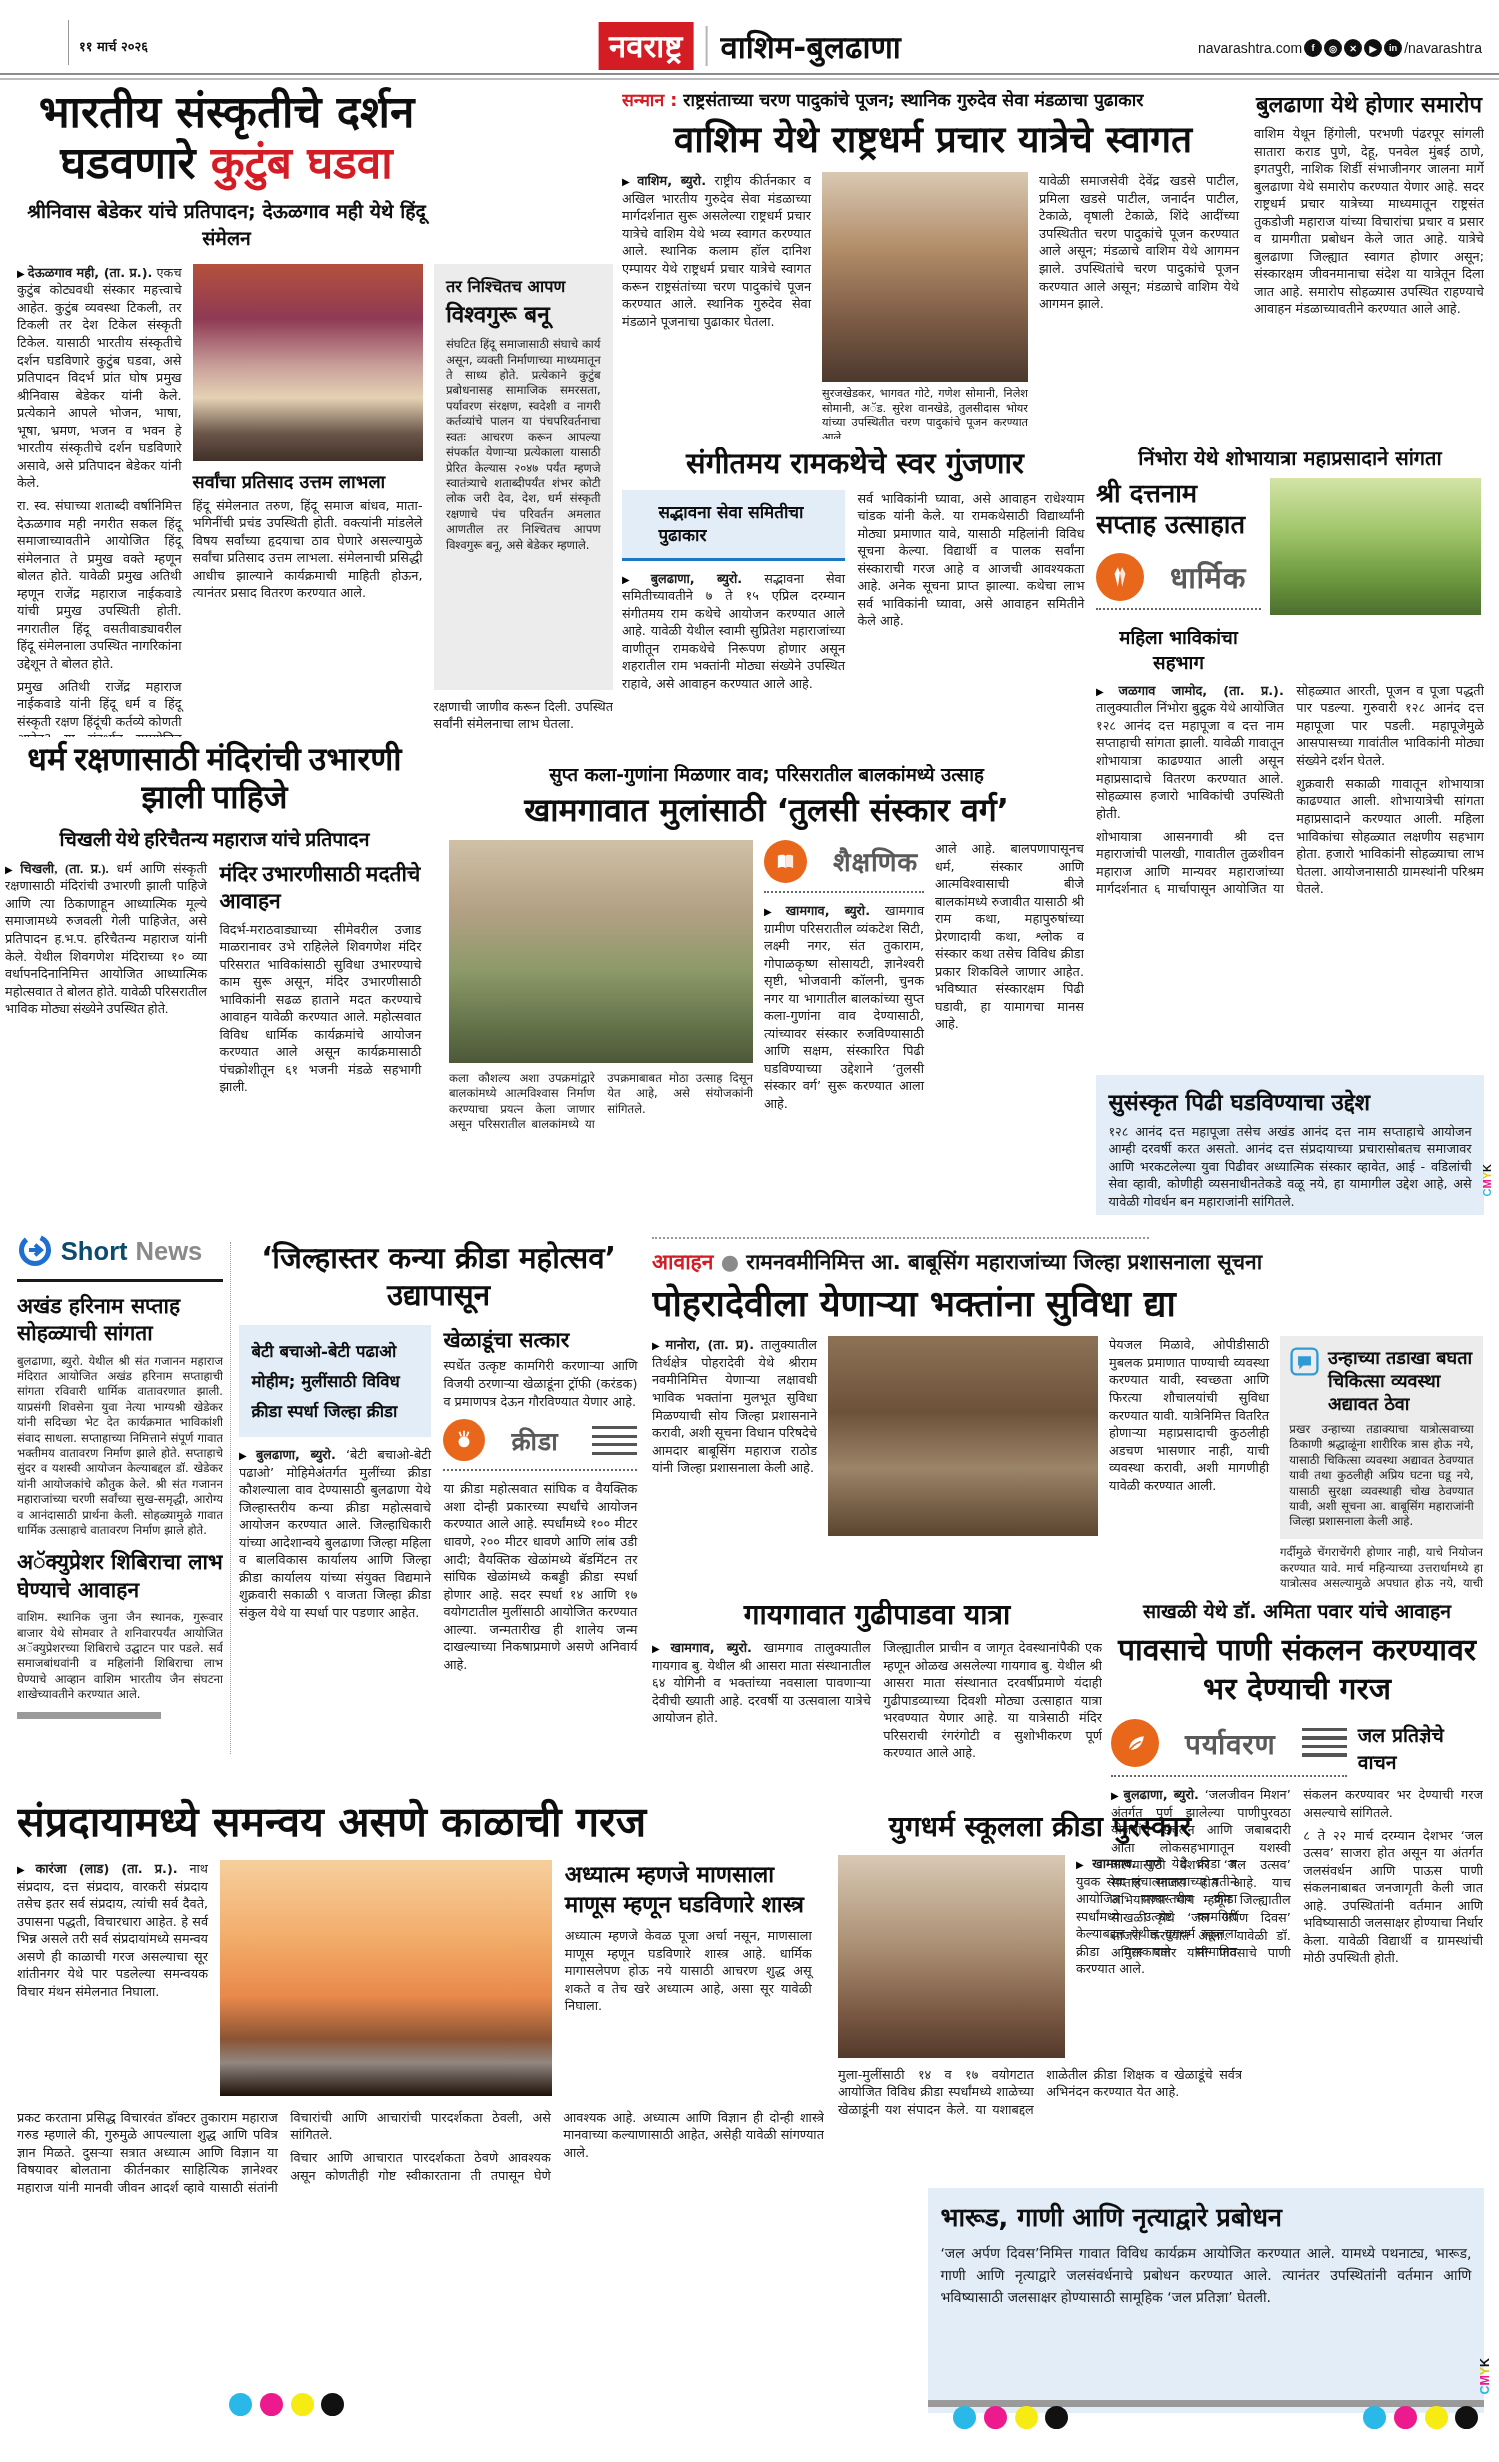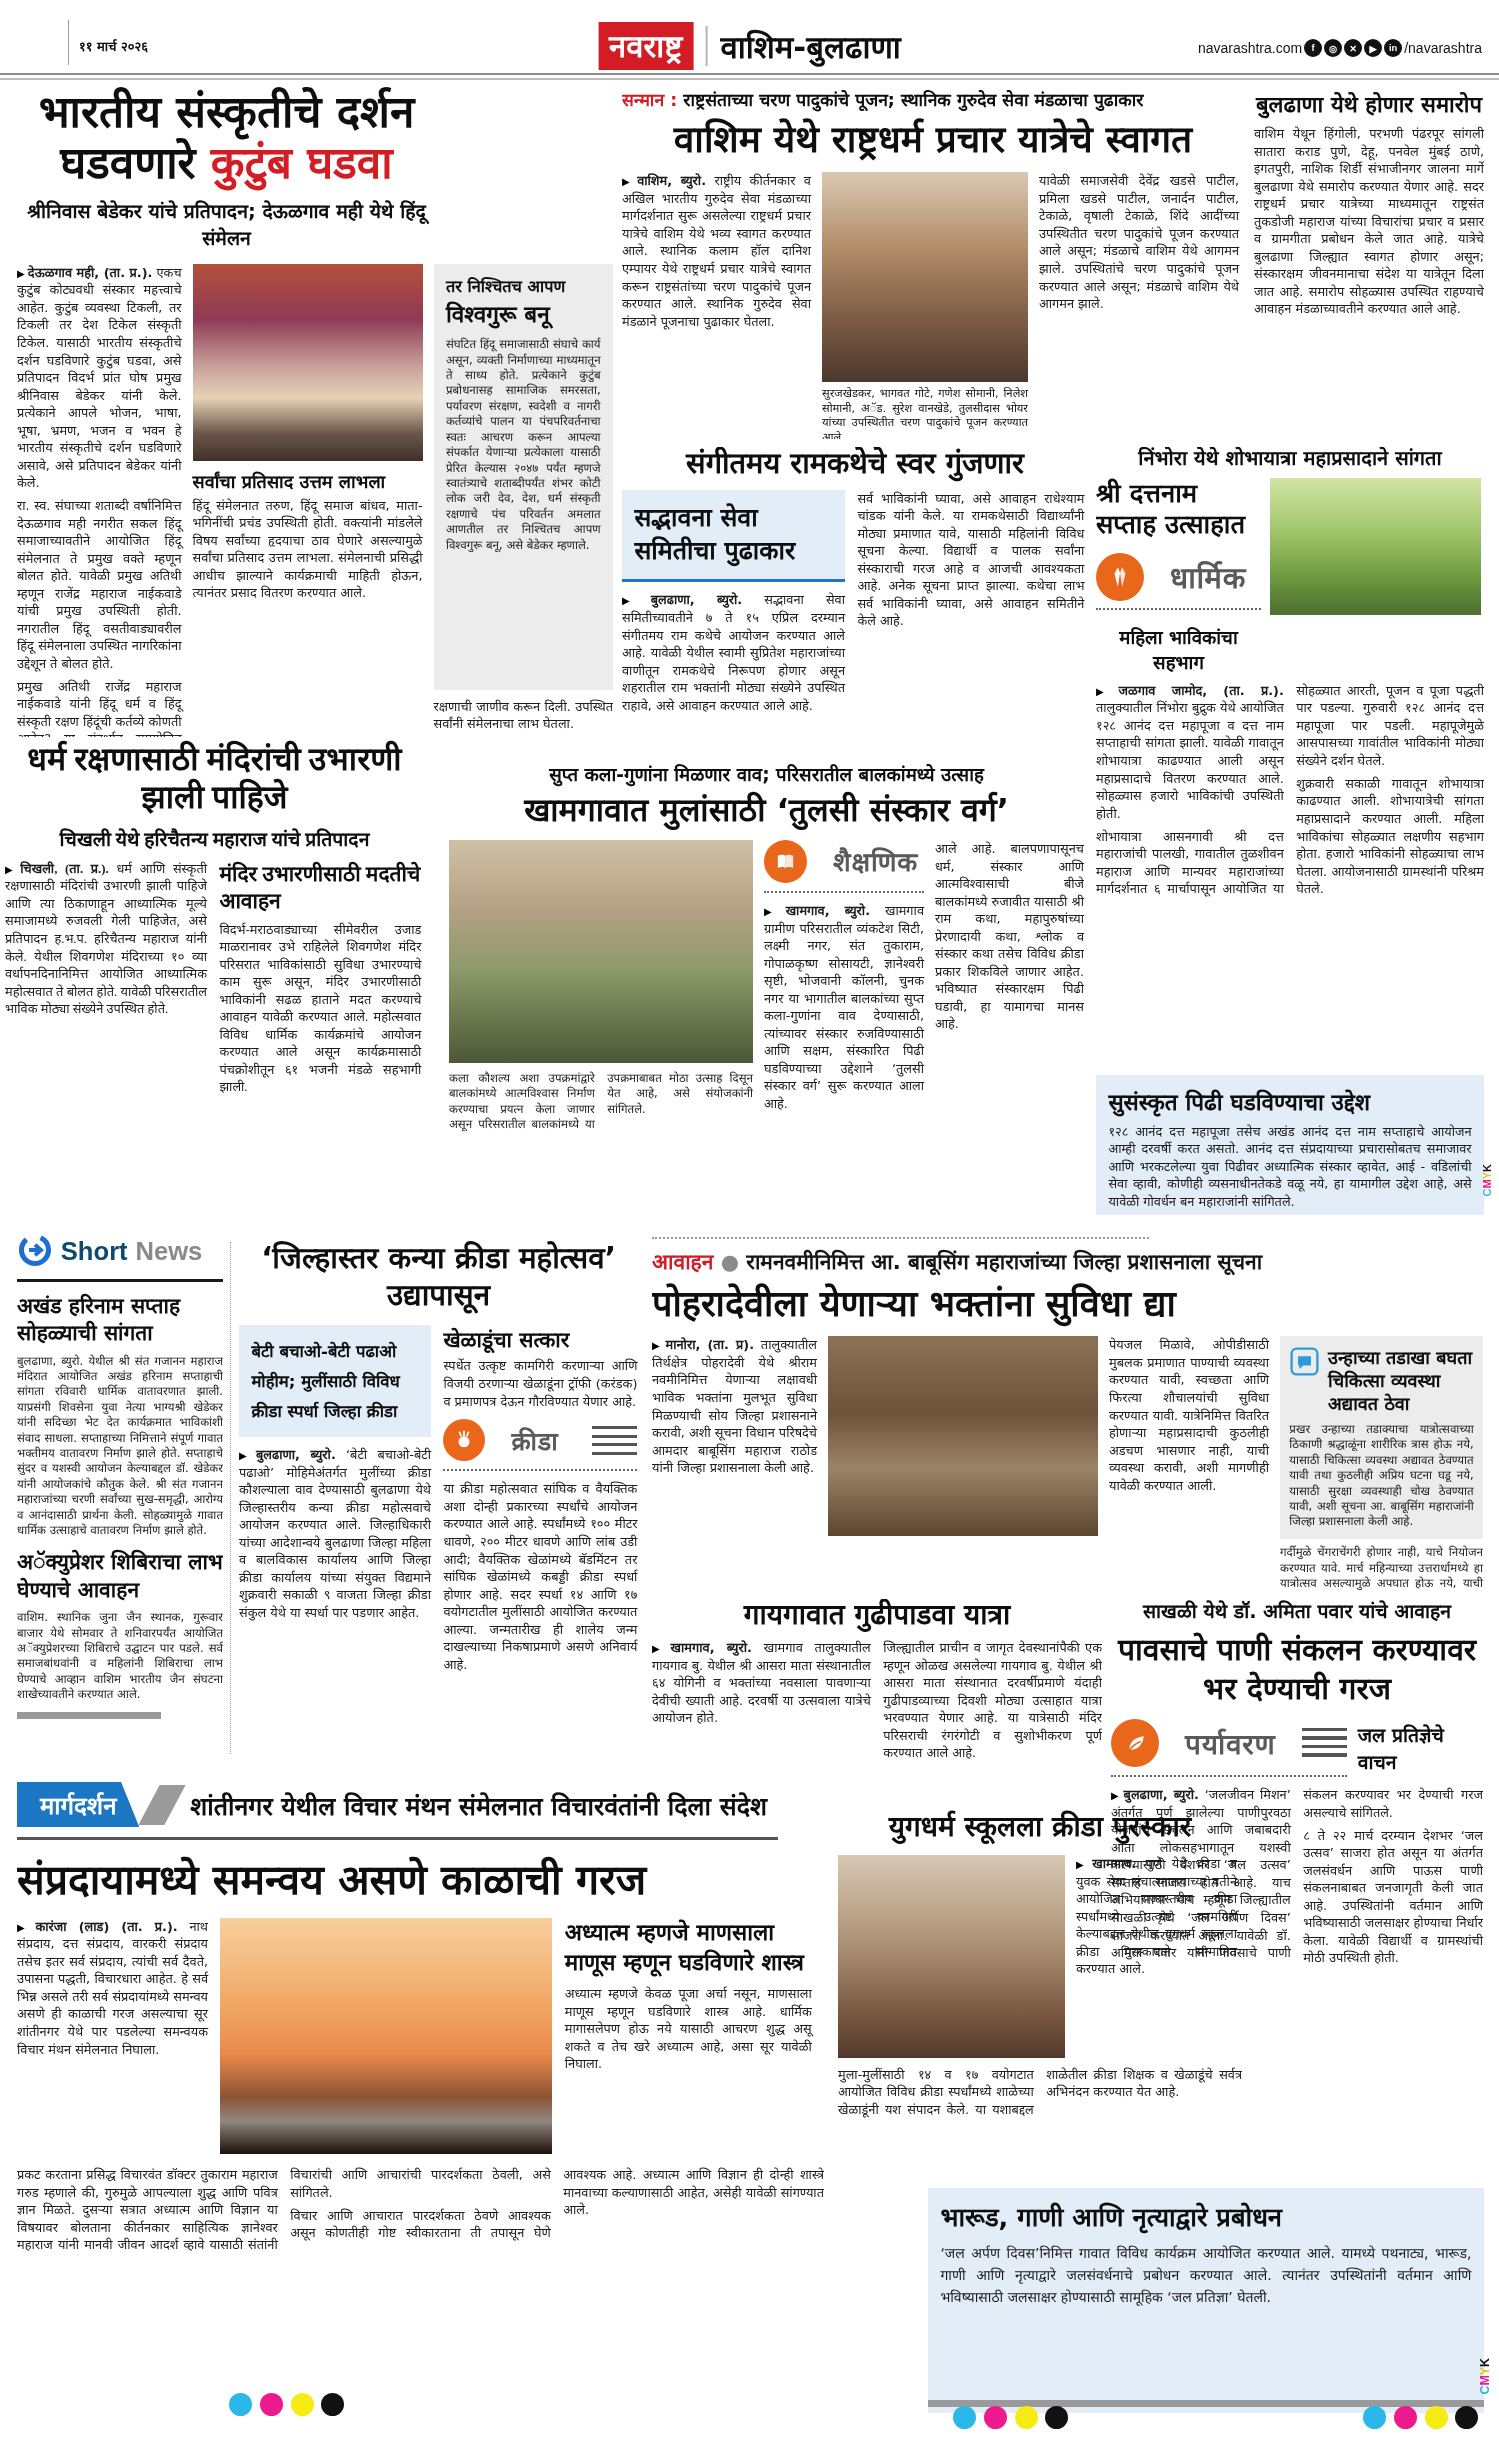--- a/index.html
+++ b/index.html
@@ -123,21 +123,21 @@
   <div class="abs ovh" style="left:1254px;top:92px;width:230px;height:348px;">
     <div class="hl hc" style="font-size:22px;">बुलढाणा येथे होणार समारोप</div>
     <div class="body" style="margin-top:7.8px;">वाशिम येथून हिंगोली, परभणी पंढरपूर सांगली सातारा कराड पुणे, देहू, पनवेल मुंबई ठाणे, इगतपुरी, नाशिक शिर्डी संभाजीनगर जालना मार्गे बुलढाणा येथे समारोप करण्यात येणार आहे. सदर राष्ट्रधर्म प्रचार यात्रेच्या माध्यमातून राष्ट्रसंत तुकडोजी महाराज यांच्या विचारांचा प्रचार व प्रसार व ग्रामगीता प्रबोधन केले जात आहे. यात्रेचे बुलढाणा जिल्ह्यात स्वागत होणार असून; संस्कारक्षम जीवनमानाचा संदेश या यात्रेतून दिला जात आहे. समारोप सोहळ्यास उपस्थित राहण्याचे आवाहन मंडळाच्यावतीने करण्यात आले आहे.</div>
   </div>
 
   <div class="abs ovh" style="left:622px;top:447px;width:466px;height:287px;">
     <div class="hl hc" style="font-size:29px;">संगीतमय रामकथेचे स्वर गुंजणार</div>
     <div class="row" style="margin-top:9.3px;gap:12.4px;">
       <div style="width:223px;">
         <div class="bluebox blurule">
-          <div class="sub" style="font-size:25px;line-height:1.35;">सद्भावना सेवा समितीचा पुढाकार</div>
+          <div class="sub" style="font-size:17px;line-height:1.35;margin-left:24px;">सद्भावना सेवा समितीचा पुढाकार</div>
         </div>
         <div class="body" style="margin-top:9.3px;">
           <p><span class="byl-mk">▶</span><b>बुलढाणा, ब्युरो.</b> <span>सद्भावना सेवा समितीच्यावतीने ७ ते १५ एप्रिल दरम्यान संगीतमय राम कथेचे आयोजन करण्यात आले आहे. यावेळी येथील स्वामी सुप्रितेश महाराजांच्या वाणीतून रामकथेचे निरूपण होणार असून शहरातील राम भक्तांनी मोठ्या संख्येने उपस्थित राहावे, असे आवाहन करण्यात आले आहे.</span></p>
         </div>
       </div>
       <div class="body" style="width:227px;">
         <p>सर्व भाविकांनी घ्यावा, असे आवाहन राधेश्याम चांडक यांनी केले. या रामकथेसाठी विद्यार्थ्यांनी मोठ्या प्रमाणात यावे, यासाठी महिलांनी विविध सूचना केल्या. विद्यार्थी व पालक सर्वांना संस्काराची गरज आहे व आजची आवश्यकता आहे. अनेक सूचना प्राप्त झाल्या. कथेचा लाभ सर्व भाविकांनी घ्यावा, असे आवाहन समितीने केले आहे.</p>
       </div>
     </div>
   </div>
@@ -342,25 +342,20 @@
     </div>
   </div>
 
   <div class="abs bluebox ovh" style="left:928px;top:2188px;width:531px;height:203px;">
     <div class="sub" style="font-size:25.6px;">भारूड, गाणी आणि नृत्याद्वारे प्रबोधन</div>
     <div class="body" style="margin-top:9.3px;font-size:14px;line-height:1.55;">‘जल अर्पण दिवस’निमित्त गावात विविध कार्यक्रम आयोजित करण्यात आले. यामध्ये पथनाट्य, भारूड, गाणी आणि नृत्याद्वारे जलसंवर्धनाचे प्रबोधन करण्यात आले. त्यानंतर उपस्थितांनी वर्तमान आणि भविष्यासाठी जलसाक्षर होण्यासाठी सामूहिक ‘जल प्रतिज्ञा’ घेतली.</div>
   </div>
   <div class="abs endrule" style="left:928px;top:2400px;width:556px;"></div>
 
   <div class="abs ovh" style="left:17px;top:1782px;width:807px;height:661px;">
-    <div style="display:flex;align-items:center;gap:15.5px;border-bottom:3.1px solid #555;padding-bottom:9.3px;width:761px;">
-      <span class="bluetag" style="font-size:24px;">मार्गदर्शन</span>
-      <span class="slash"></span>
-      <span class="sub" style="font-size:25px;">शांतीनगर येथील विचार मंथन संमेलनात विचारवंतांनी दिला संदेश</span>
-    </div>
     <div class="hl" style="font-size:41px;margin-top:17px;">संप्रदायामध्ये समन्वय असणे काळाची गरज</div>
     <div class="row" style="margin-top:14px;gap:12.4px;">
       <div class="body" style="width:191px;">
         <p><span class="byl-mk">▶</span><b>कारंजा (लाड) (ता. प्र.).</b> <span>नाथ संप्रदाय, दत्त संप्रदाय, वारकरी संप्रदाय तसेच इतर सर्व संप्रदाय, त्यांची सर्व दैवते, उपासना पद्धती, विचारधारा आहेत. हे सर्व भिन्न असले तरी सर्व संप्रदायांमध्ये समन्वय असणे ही काळाची गरज असल्याचा सूर शांतीनगर येथे पार पडलेल्या समन्वयक विचार मंथन संमेलनात निघाला.</span></p>
       </div>
       <div class="photo" style="width:332px;height:236px;background:linear-gradient(180deg,#f6cf9e 0%,#f2ab68 34%,#e9884b 58%,#8a5434 76%,#33201489 86%,#1d1008 100%);"></div>
       <div style="width:247px;">
         <div class="sub" style="font-size:22.5px;line-height:1.32;">अध्यात्म म्हणजे माणसाला माणूस म्हणून घडविणारे शास्त्र</div>
         <div class="body" style="margin-top:7.8px;">अध्यात्म म्हणजे केवळ पूजा अर्चा नसून, माणसाला माणूस म्हणून घडविणारे शास्त्र आहे. धार्मिक मागासलेपण होऊ नये यासाठी आचरण शुद्ध असू शकते व तेच खरे अध्यात्म आहे, असा सूर यावेळी निघाला.</div>
       </div>

